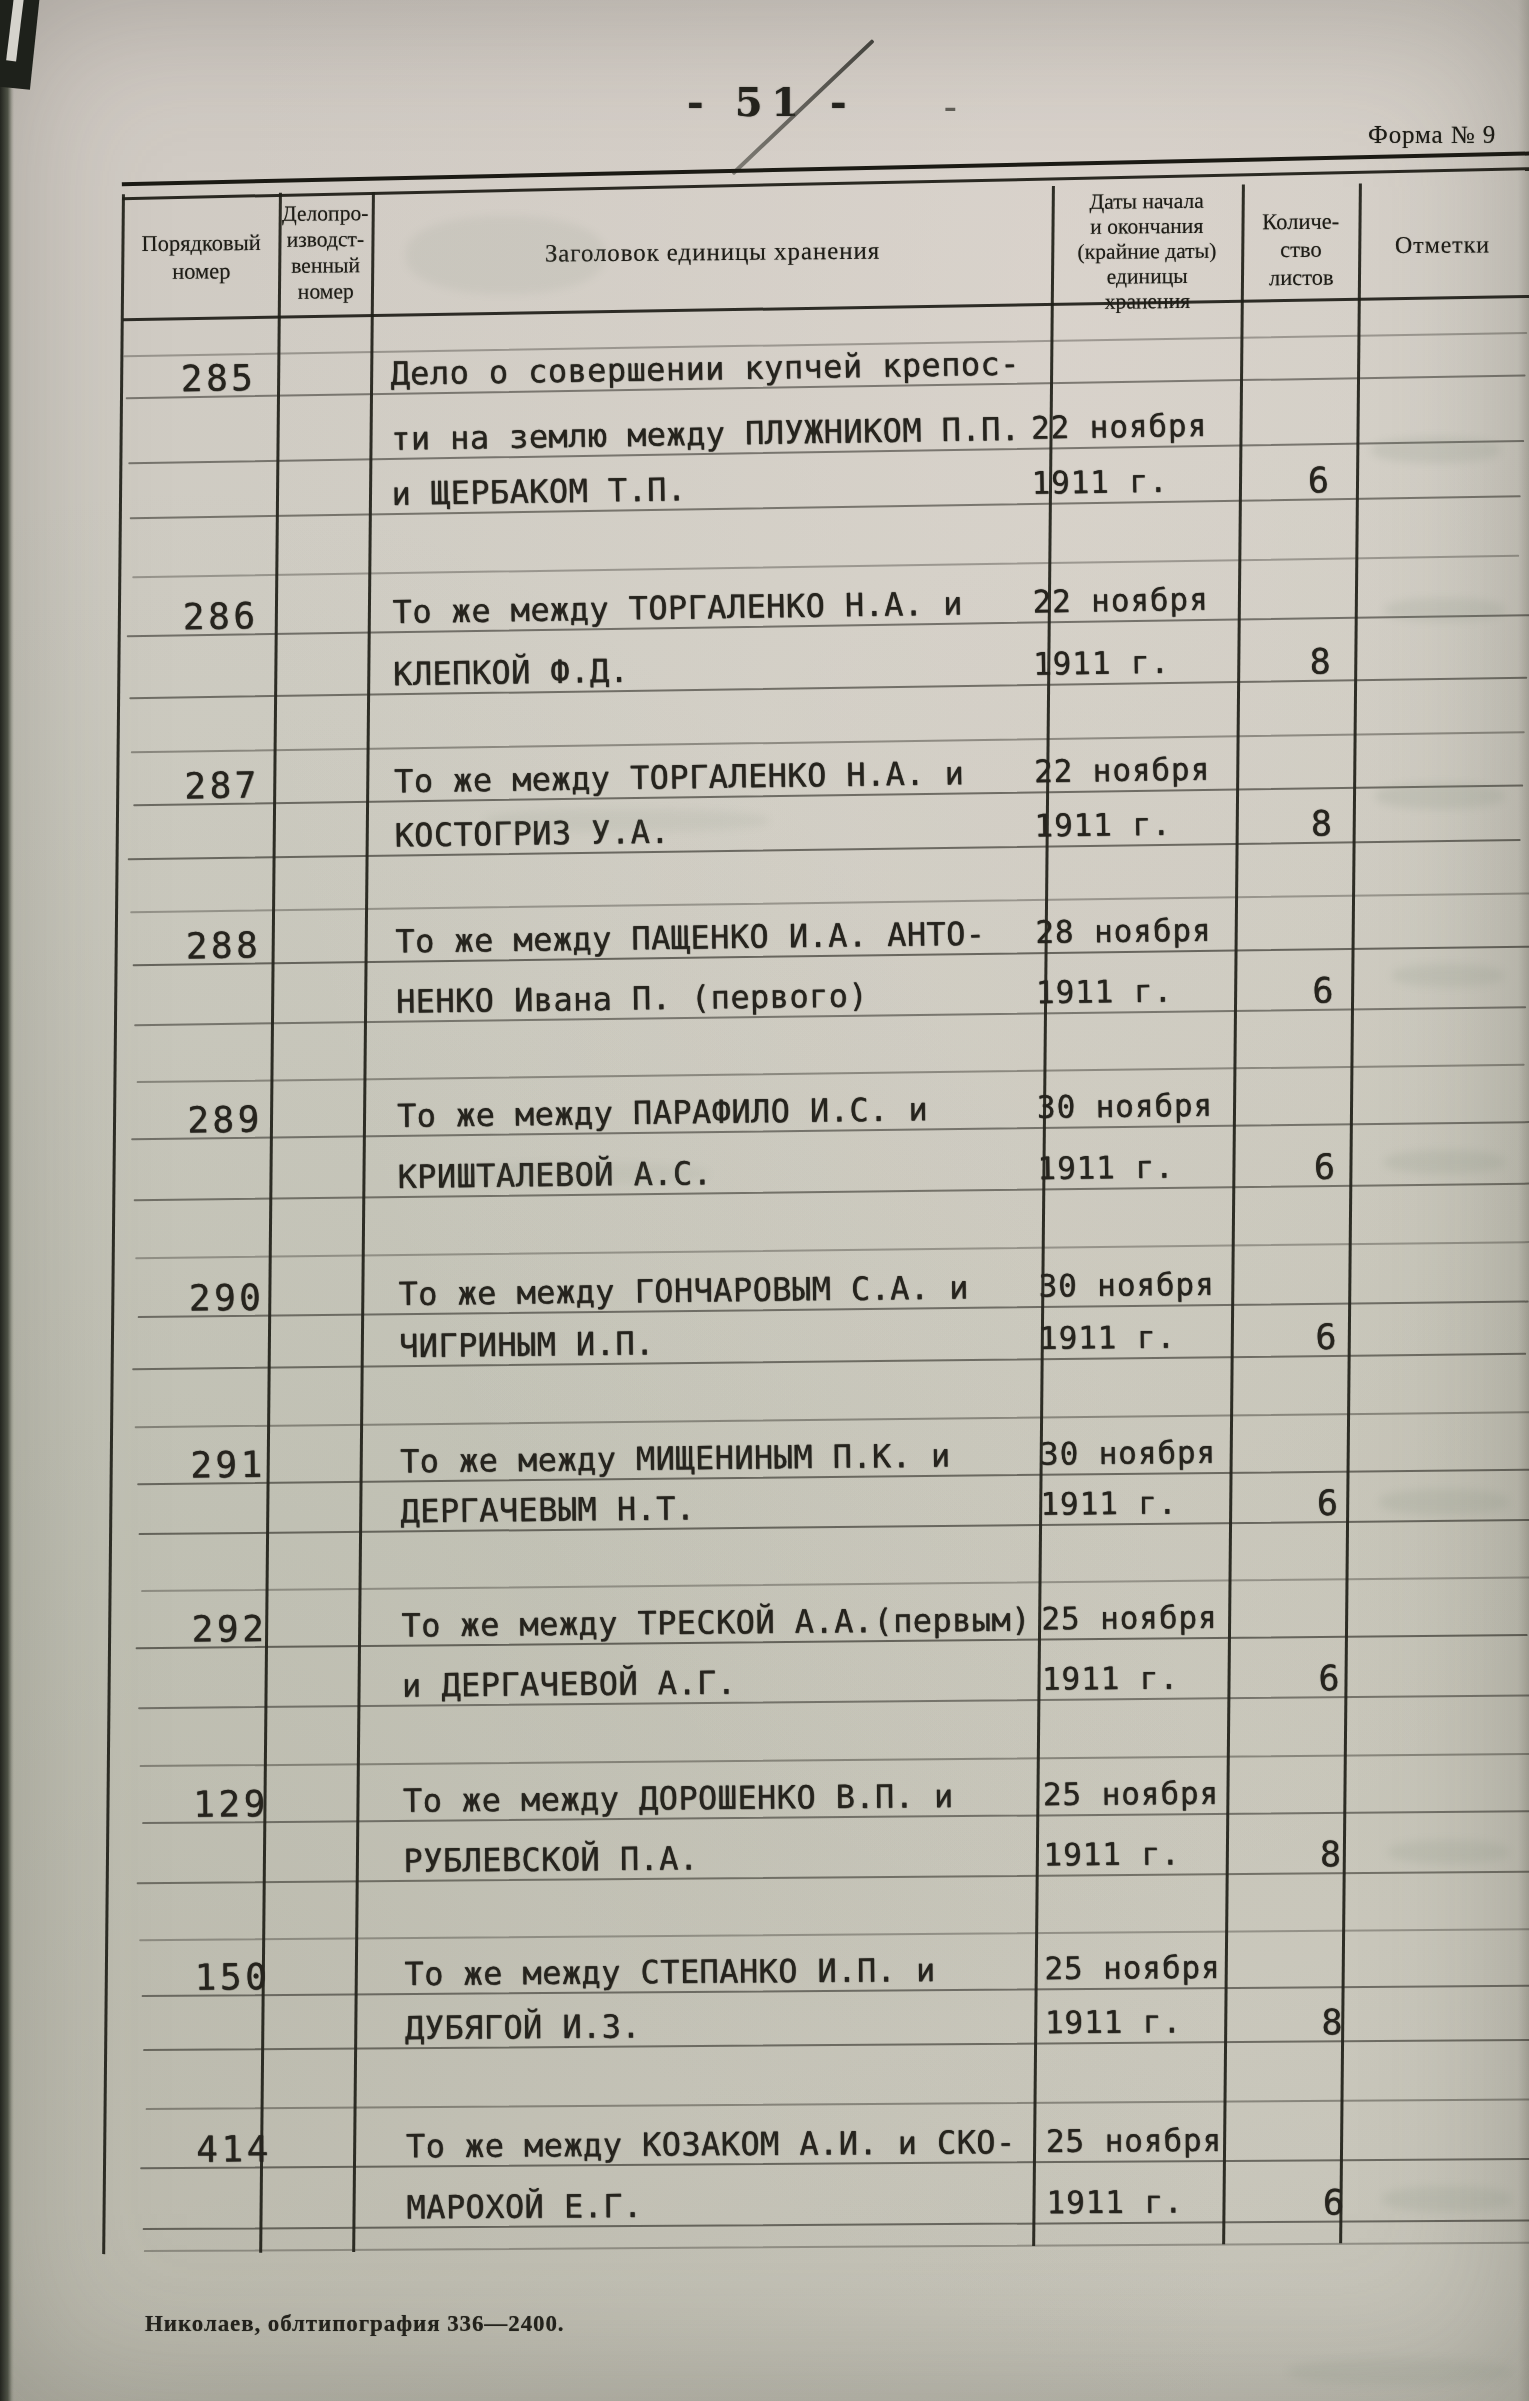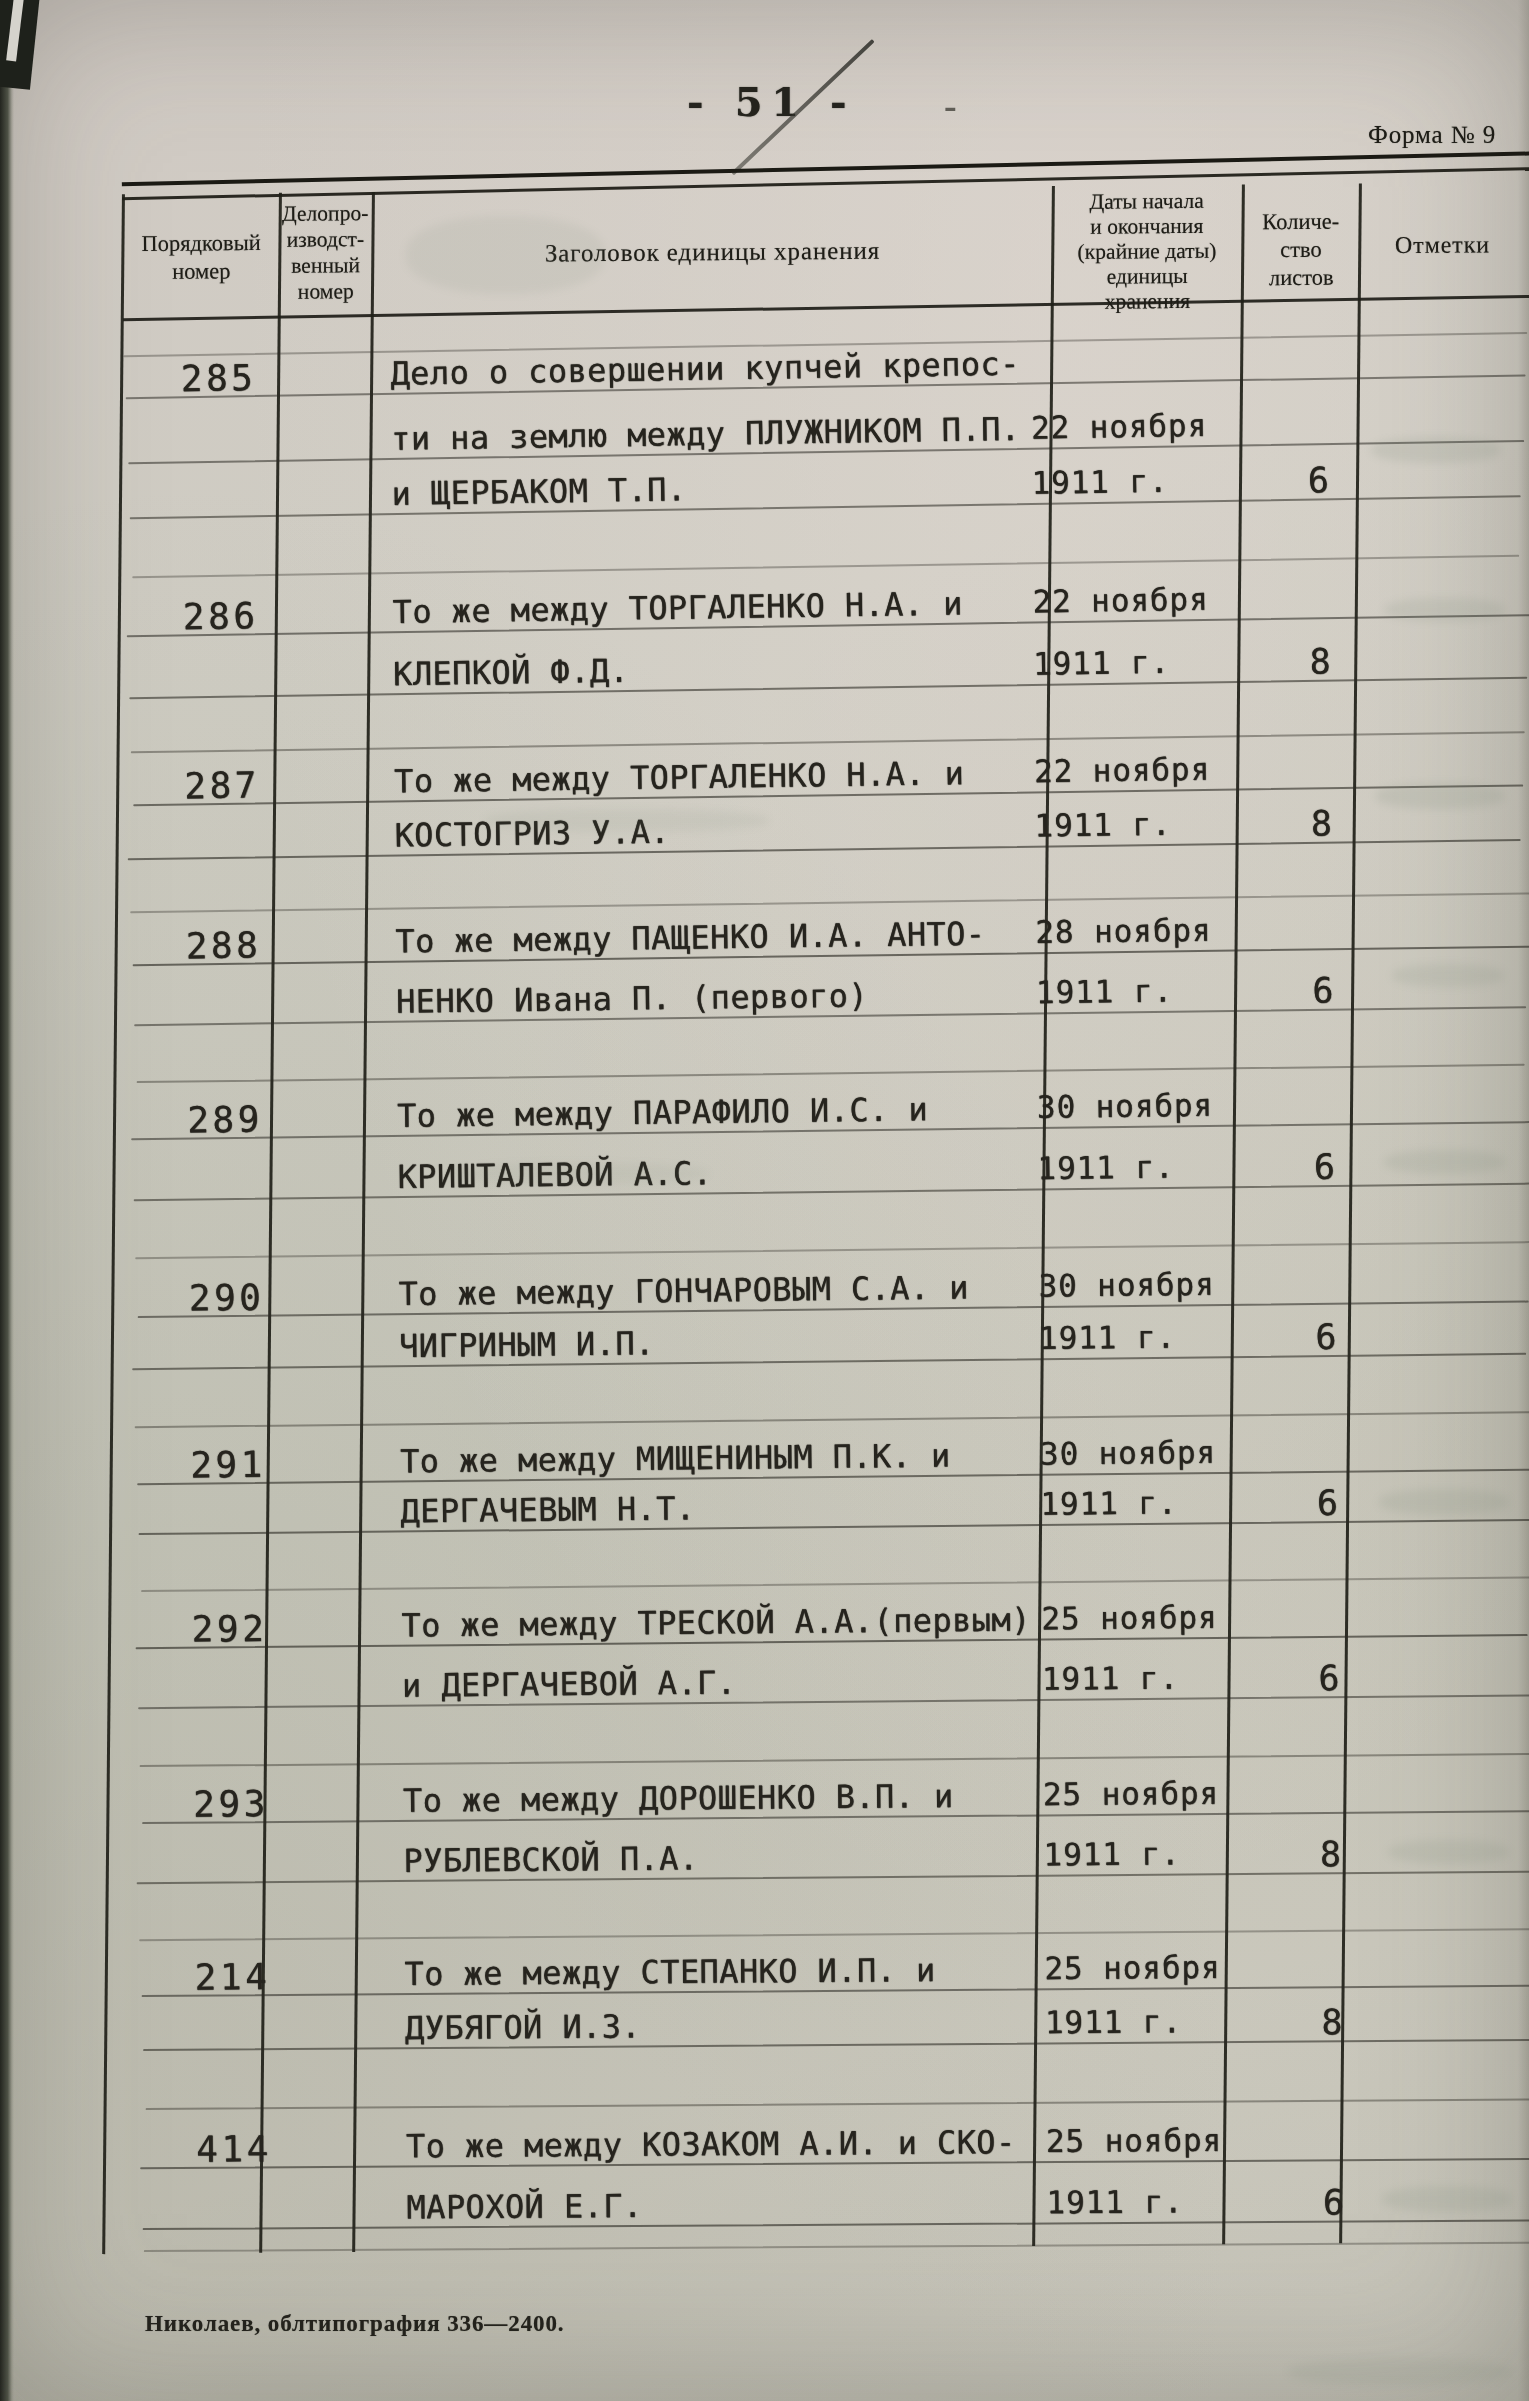--- a/index.html
+++ b/index.html
@@ -222,31 +222,31 @@
           <span class="rnum">292</span>
           <span class="rtitle">То же между ТРЕСКОЙ А.А.(первым)</span>
           <span class="rdate">25 ноября</span>
         </div>
         <div class="rowline" style="top: 1487px; transform: rotate(-0.03deg);">
           <span class="rtitle">и ДЕРГАЧЕВОЙ А.Г.</span>
           <span class="rdate">1911 г.</span>
           <span class="rcount">6</span>
         </div>
         <div class="rowline" style="top: 1602px; transform: rotate(0deg);">
-          <span class="rnum">293</span>
+          <span class="rnum">129</span>
           <span class="rtitle">То же между ДОРОШЕНКО В.П. и</span>
           <span class="rdate">25 ноября</span>
         </div>
         <div class="rowline" style="top: 1662px; transform: rotate(0.02deg);">
           <span class="rtitle">РУБЛЕВСКОЙ П.А.</span>
           <span class="rdate">1911 г.</span>
           <span class="rcount">8</span>
         </div>
         <div class="rowline" style="top: 1775px; transform: rotate(0.06deg);">
-          <span class="rnum">214</span>
+          <span class="rnum">150</span>
           <span class="rtitle">То же между СТЕПАНКО И.П. и</span>
           <span class="rdate">25 ноября</span>
         </div>
         <div class="rowline" style="top: 1829px; transform: rotate(0.07deg);">
           <span class="rtitle">ДУБЯГОЙ И.З.</span>
           <span class="rdate">1911 г.</span>
           <span class="rcount">8</span>
         </div>
         <div class="rowline" style="top: 1947px; transform: rotate(0.11deg);">
           <span class="rnum">414</span>

